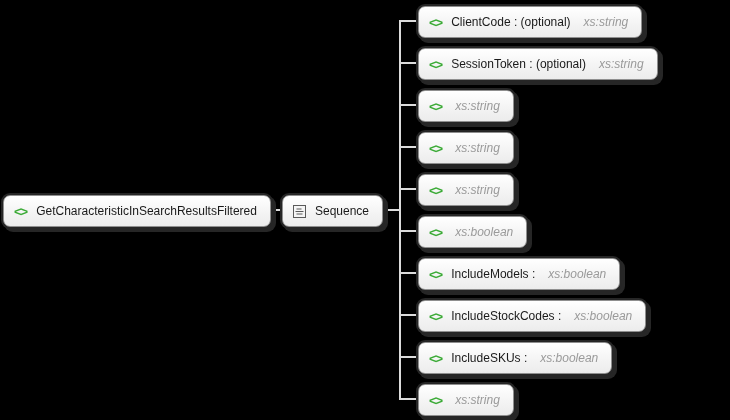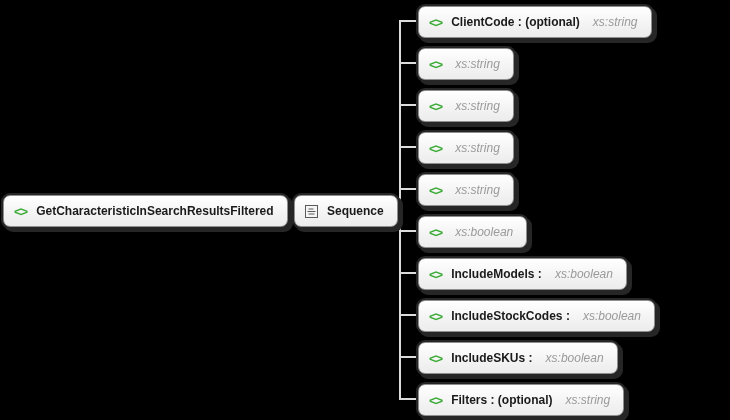--- a/index.html
+++ b/index.html
@@ -31,21 +31,21 @@
     border-radius:7px;
     box-shadow:0 0 0 2px #262626, 3px 3px 0 2px #262626;
     white-space:nowrap;
   }
   .elem-glyph{
     color:#3aaa35;
     font-weight:bold;
     letter-spacing:-1px;
     font-size:13px;
   }
-  .node-label{color:#1a1a1a;font-weight:bold;}
+  .node-label{color:#1a1a1a;}
   .node-type{
     color:#9a9a9a;
     font-style:italic;
     margin-left:4px;
   }
   .seq-icon{display:inline-block;width:13px;height:13px;}
 </style>
 </head>
 <body>
 
@@ -66,39 +66,40 @@
   <div class="line" style="left:399px;top:272px;width:24px;height:2px;"></div>
   <div class="line" style="left:399px;top:314px;width:24px;height:2px;"></div>
   <div class="line" style="left:399px;top:356px;width:24px;height:2px;"></div>
   <div class="line" style="left:399px;top:398px;width:24px;height:2px;"></div>
 
   <div class="node" style="left:3px;top:195px;">
     <span class="elem-glyph">&lt;&gt;</span>
     <span class="node-label">GetCharacteristicInSearchResultsFiltered</span>
   </div>
 
-  <div class="node" style="left:282px;top:195px;margin-left:12px;">
+  <div class="node" style="left:282px;top:195px;">
     <span class="seq-icon">
       <svg width="13" height="13" viewBox="0 0 13 13">
         <rect x="0.5" y="0.5" width="12" height="12" fill="#f5f5f5" stroke="#5a5a5a" stroke-width="1"></rect>
         <line x1="3.5" y1="4" x2="8.5" y2="4" stroke="#5a5a5a" stroke-width="1"></line>
         <line x1="2.5" y1="6.5" x2="10.5" y2="6.5" stroke="#5a5a5a" stroke-width="1"></line>
         <line x1="3.5" y1="9" x2="9.5" y2="9" stroke="#5a5a5a" stroke-width="1"></line>
       </svg>
     </span>
     <span class="node-label">Sequence</span>
   </div>
 
   <div class="node" style="left:418px;top:6px;">
     <span class="elem-glyph">&lt;&gt;</span>
     <span class="node-label">ClientCode : (optional)</span>
     <span class="node-type">xs:string</span>
   </div>
   <div class="node" style="left:418px;top:48px;">
     <span class="elem-glyph">&lt;&gt;</span>
+    <span class="node-label">SessionToken : (optional)</span>
     <span class="node-type">xs:string</span>
   </div>
   <div class="node" style="left:418px;top:90px;">
     <span class="elem-glyph">&lt;&gt;</span>
     <span class="node-type">xs:string</span>
   </div>
   <div class="node" style="left:418px;top:132px;">
     <span class="elem-glyph">&lt;&gt;</span>
     <span class="node-type">xs:string</span>
   </div>
@@ -120,17 +121,16 @@
     <span class="node-label">IncludeStockCodes :</span>
     <span class="node-type">xs:boolean</span>
   </div>
   <div class="node" style="left:418px;top:342px;">
     <span class="elem-glyph">&lt;&gt;</span>
     <span class="node-label">IncludeSKUs :</span>
     <span class="node-type">xs:boolean</span>
   </div>
   <div class="node" style="left:418px;top:384px;">
     <span class="elem-glyph">&lt;&gt;</span>
-    <span class="node-label">Filters : (optional)</span>
     <span class="node-type">xs:string</span>
   </div>
 
 </div>
 
 </body></html>

